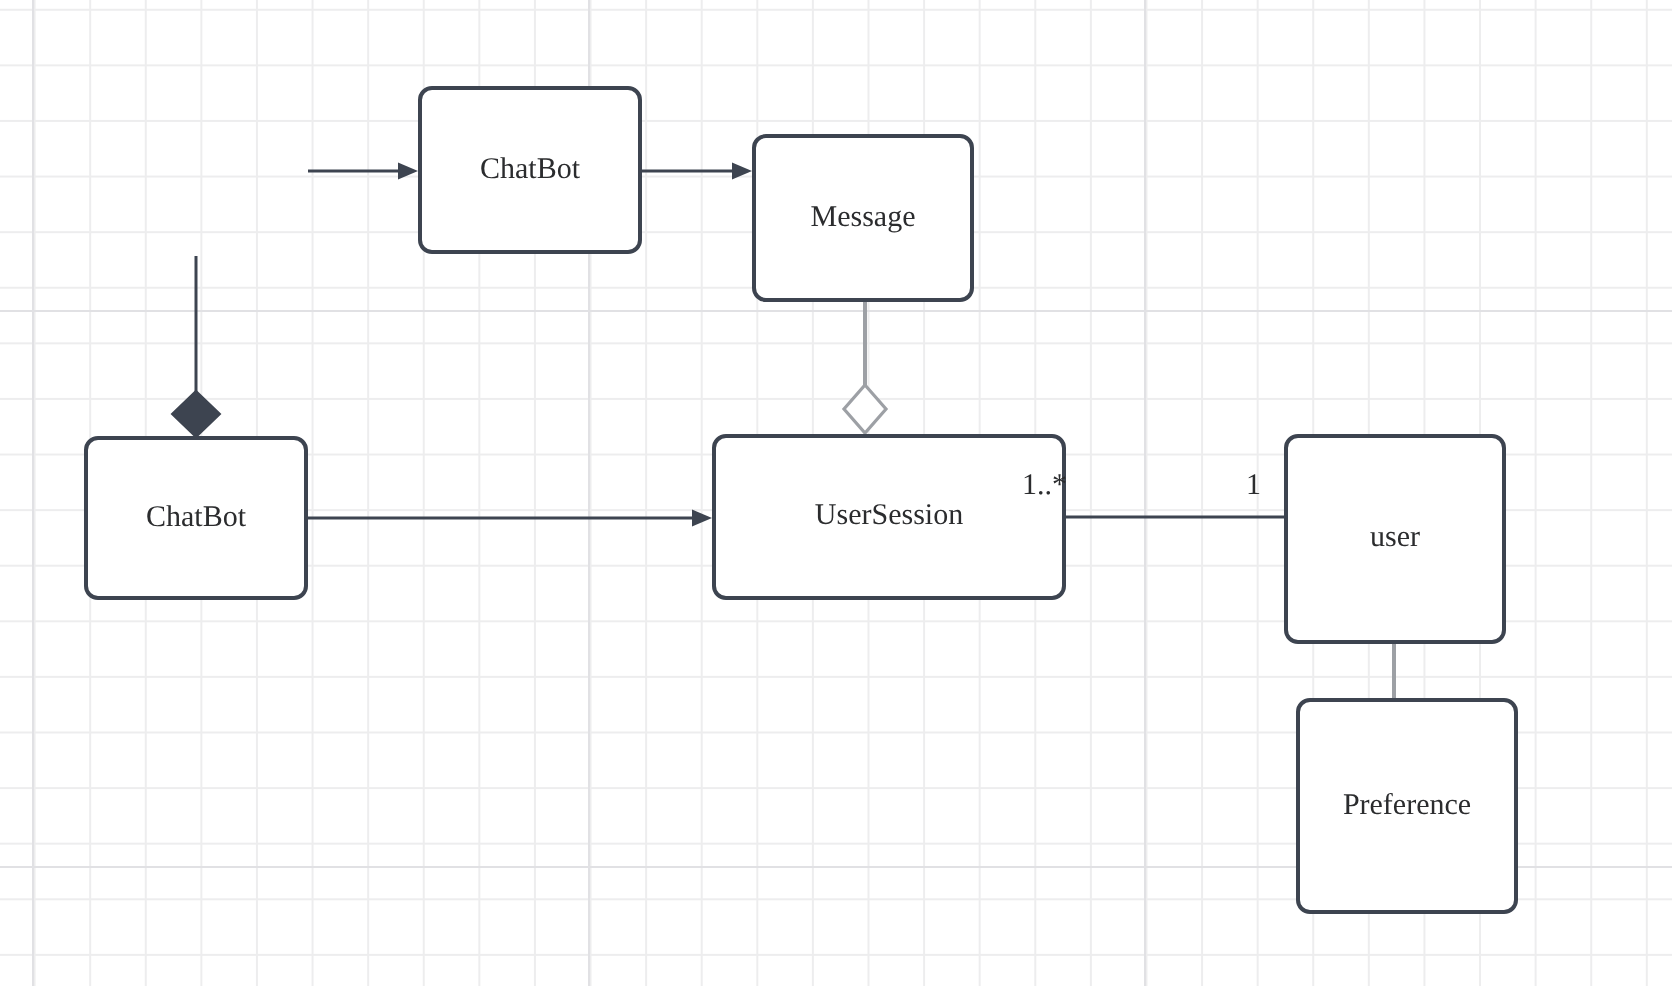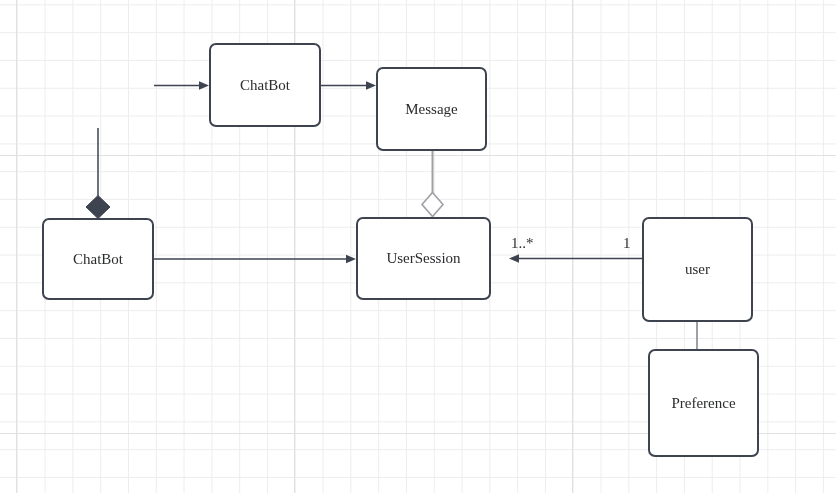--- a/index.html
+++ b/index.html
@@ -45,21 +45,21 @@
     color: var(--node-text, #2b2c2e);
     font-size: 15px;
     line-height: 19px;
     padding: 0 9px;
     cursor: default;
   }
   #n-language-model { left:  42px; top:  44px; width: 112px; height: 84px; }
   #n-response       { left: 209px; top:  43px; width: 112px; height: 84px; }
   #n-message        { left: 376px; top:  43px; width: 111px; height: 84px; margin-top: 24px; }
   #n-chatbot        { left:  42px; top: 218px; width: 112px; height: 82px; align-items: center; }
-  #n-user-session   { left: 356px; top: 217px; width: 135px; height: 83px; }
+  #n-user-session   { left: 356px; top: 217px; width: 177px; height: 83px; }
   #n-user           { left: 642px; top: 217px; width: 111px; height: 105px; }
   #n-preference     { left: 648px; top: 349px; width: 111px; height: 108px; }
   .mult-label {
     position: absolute;
     color: var(--label-text, #2b2c2e);
     font-size: 15px;
     line-height: 15px;
     white-space: nowrap;
   }
   #lbl-target { left: 511px; top: 236px; }

